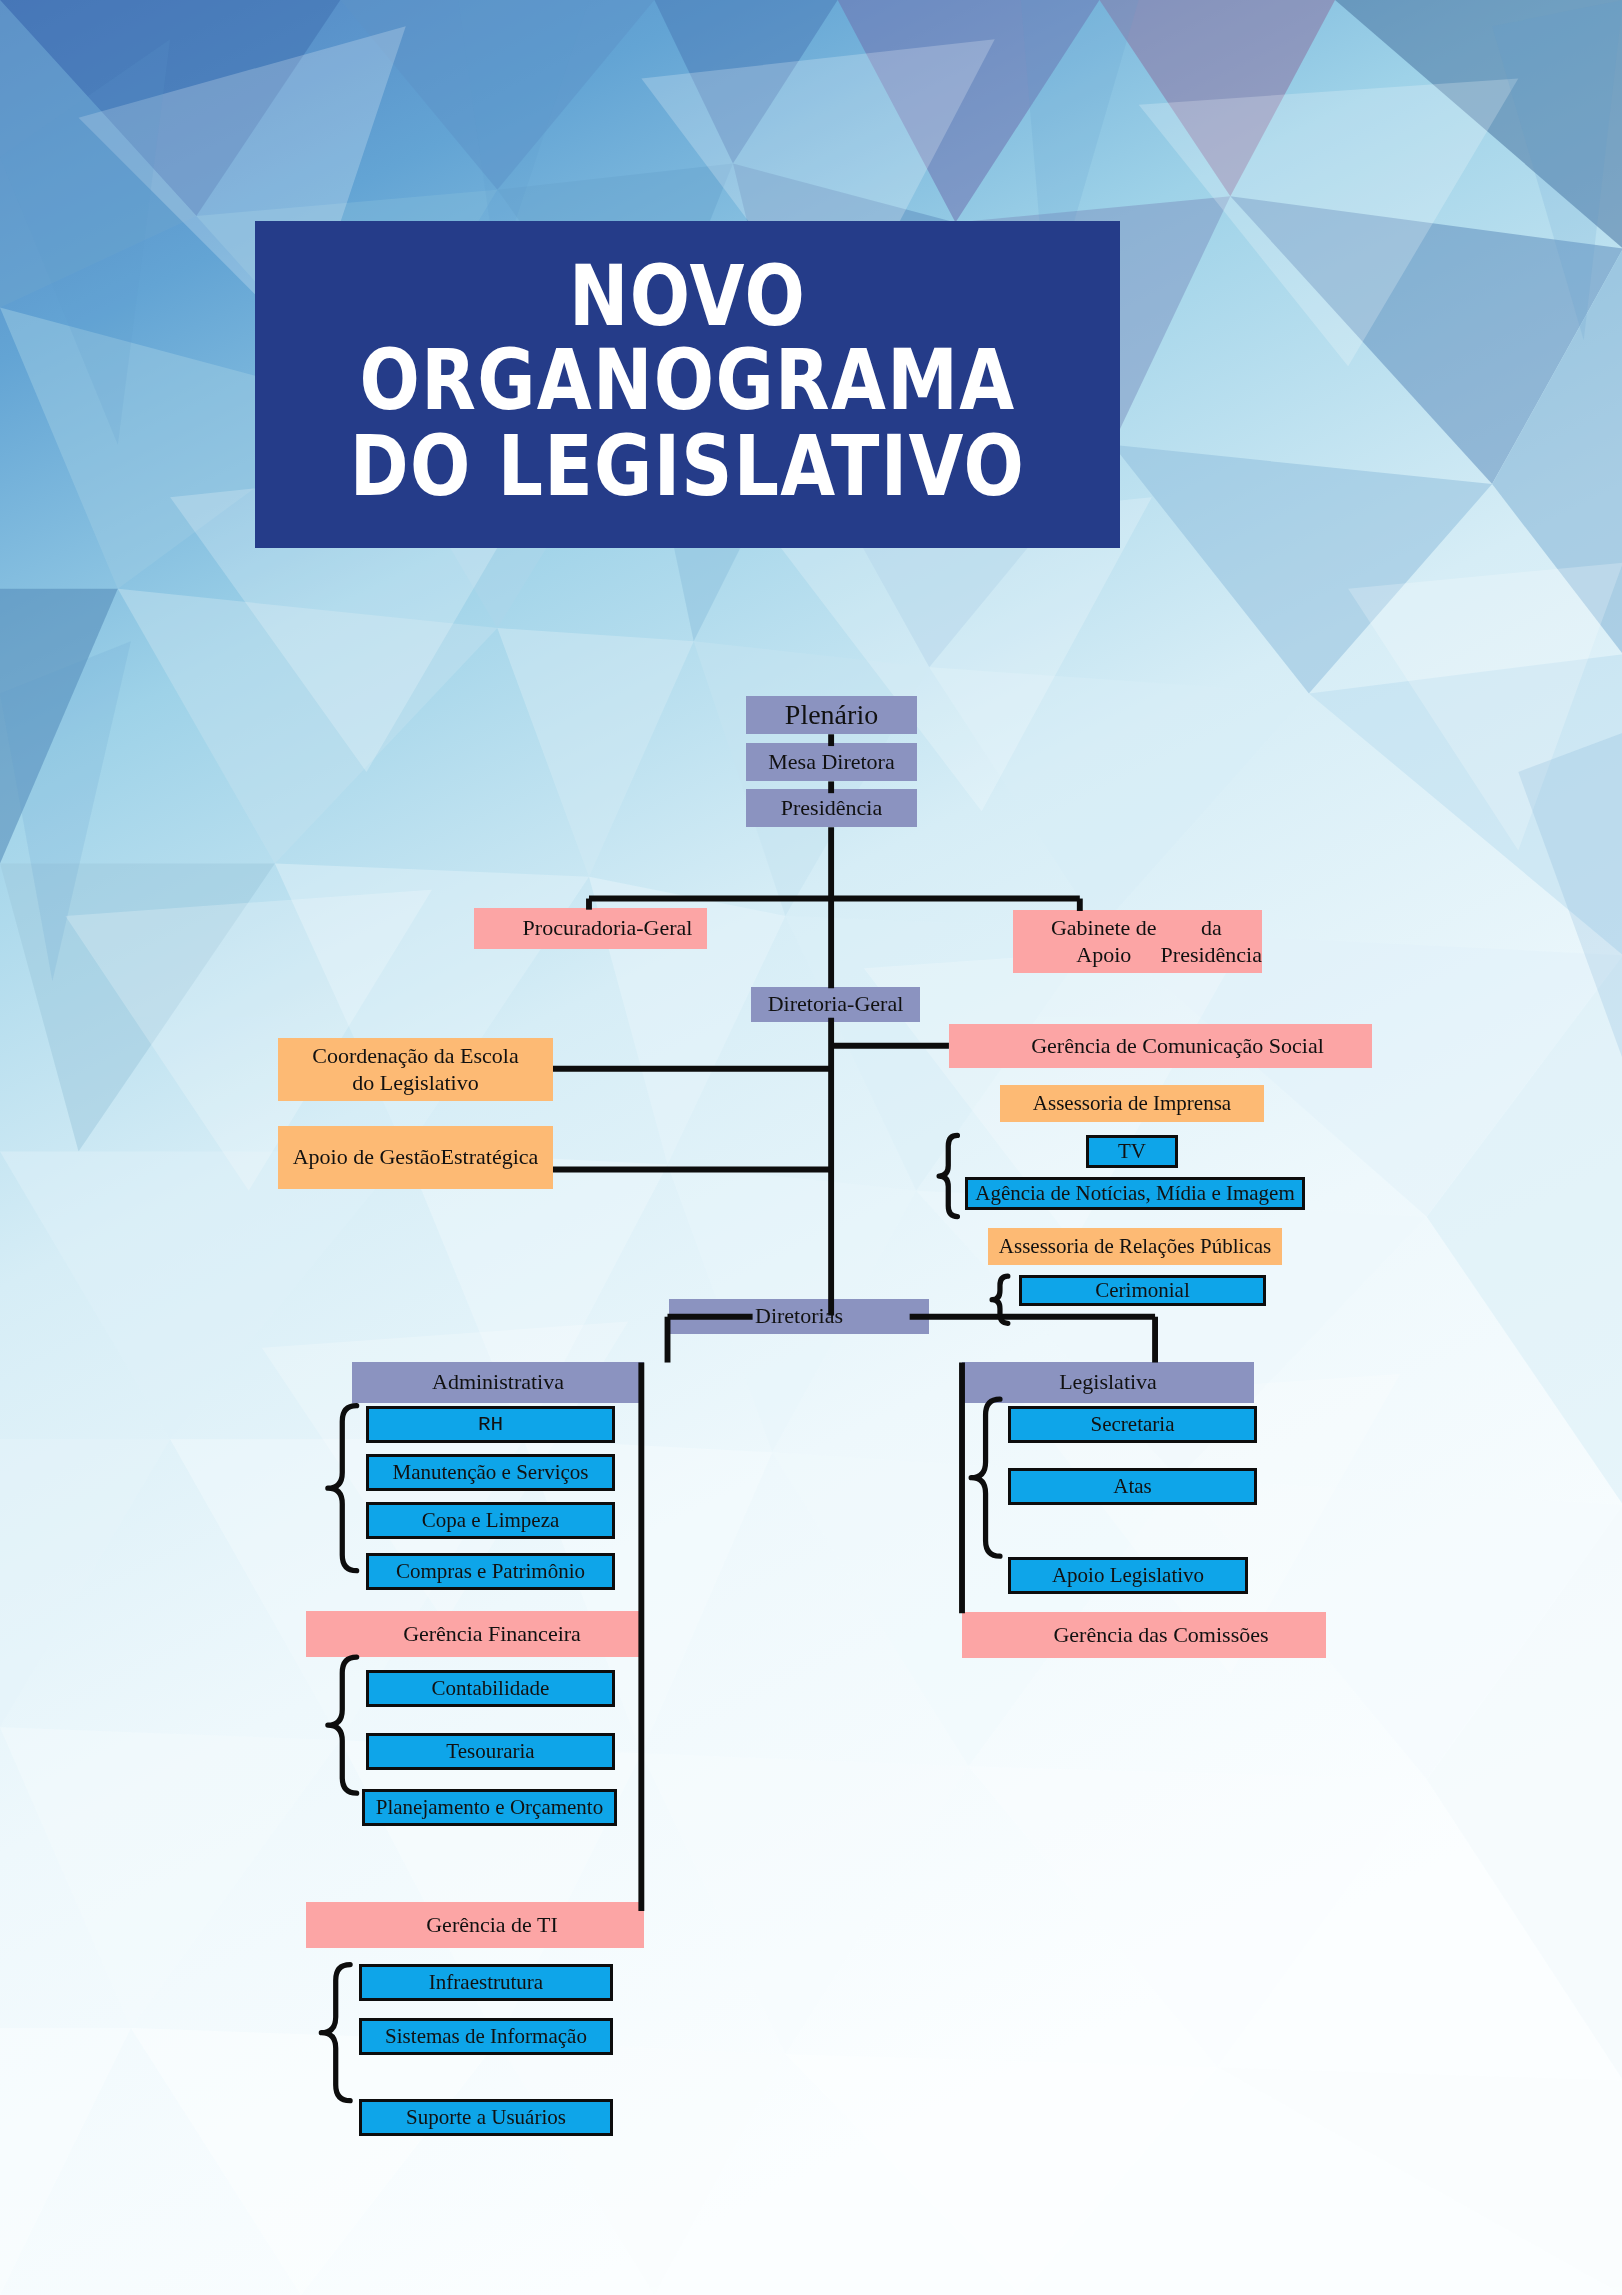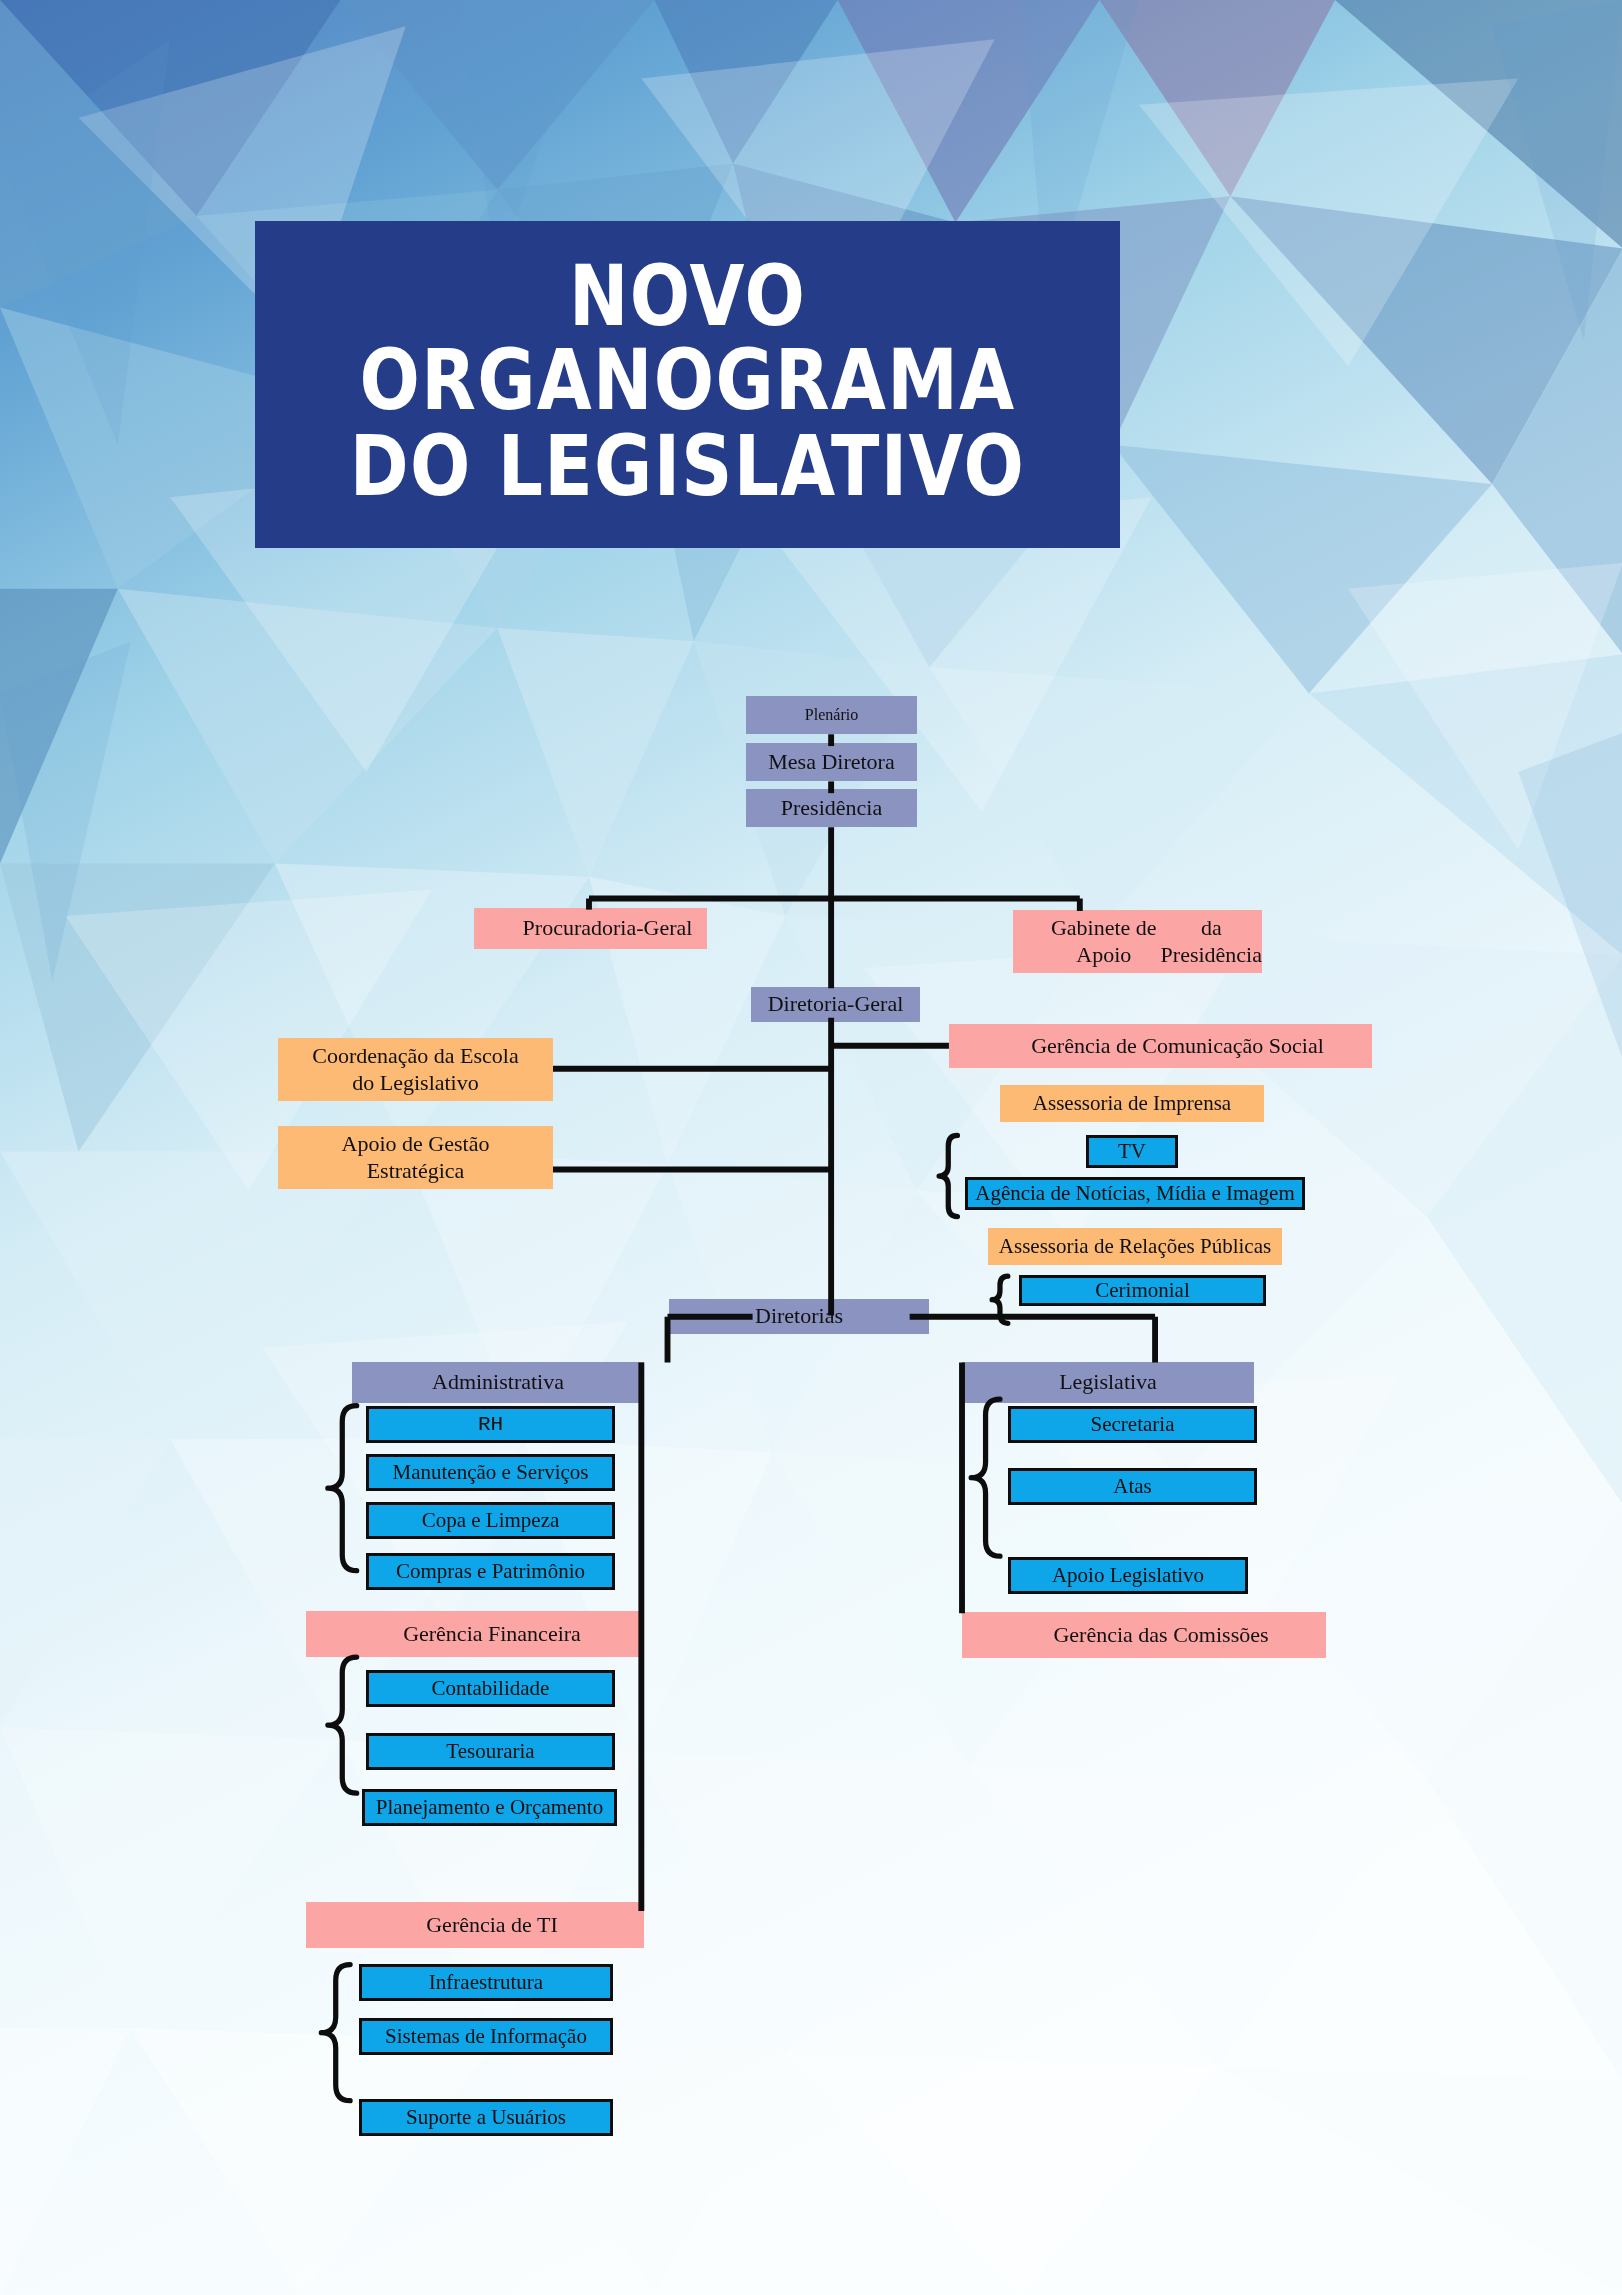--- a/index.html
+++ b/index.html
@@ -185,41 +185,41 @@
       <path d="M545,2532 q-22,0 -22,24 v56 q0,24 -22,24 q22,0 22,24 v56 q0,24 22,24"></path>
 
       <path d="M535,3002 q-22,0 -22,24 v56 q0,24 -22,24 q22,0 22,24 v56 q0,24 22,24"></path>
 
       <path d="M1528,2138 q-22,0 -22,24 v72 q0,24 -22,24 q22,0 22,24 v72 q0,24 22,24"></path>
     </g>
   </svg>
 
   <div id="chart">
 
-    <div class="node purple" style="left:746px;top:696px;width:171px;height:38px;font-size:16px;">Plenário</div>
+    <div class="node purple" style="left:746px;top:696px;width:171px;height:38px;font-size:28px;">Plenário</div>
 
     <div class="node purple" style="left:746px;top:743px;width:171px;height:38px;font-size:22px;">Mesa Diretora</div>
 
     <div class="node purple" style="left:746px;top:789px;width:171px;height:38px;font-size:22px;">Presidência</div>
 
     <div class="node yellow" style="left:474px;top:908px;width:233px;height:41px;font-size:22px;">Procuradoria-Geral</div>
 
     <div class="node yellow" style="left:1013px;top:910px;width:249px;height:63px;font-size:22px;flex-direction:row;">
       <span>Gabinete de Apoio</span>
       <span>da Presidência</span>
     </div>
 
     <div class="node purple" style="left:751px;top:987px;width:169px;height:35px;font-size:22px;">Diretoria-Geral</div>
 
     <div class="node green" style="left:278px;top:1038px;width:275px;height:63px;font-size:22px;flex-direction:column;">
       <span>Coordenação da Escola</span>
       <span>do Legislativo</span>
     </div>
 
-    <div class="node green" style="left:278px;top:1126px;width:275px;height:63px;font-size:22px;flex-direction:column;">
+    <div class="node green" style="left:278px;top:1126px;width:275px;height:63px;font-size:22px;">
       <span>Apoio de Gestão</span>
       <span>Estratégica</span>
     </div>
 
     <div class="node yellow" style="left:949px;top:1024px;width:423px;height:44px;font-size:22px;">Gerência de Comunicação Social</div>
 
     <div class="node green" style="left:1000px;top:1085px;width:264px;height:37px;font-size:21px;">Assessoria de Imprensa</div>
 
     <div class="node white" style="left:1086px;top:1135px;width:92px;height:33px;font-size:21px;">TV</div>
 

